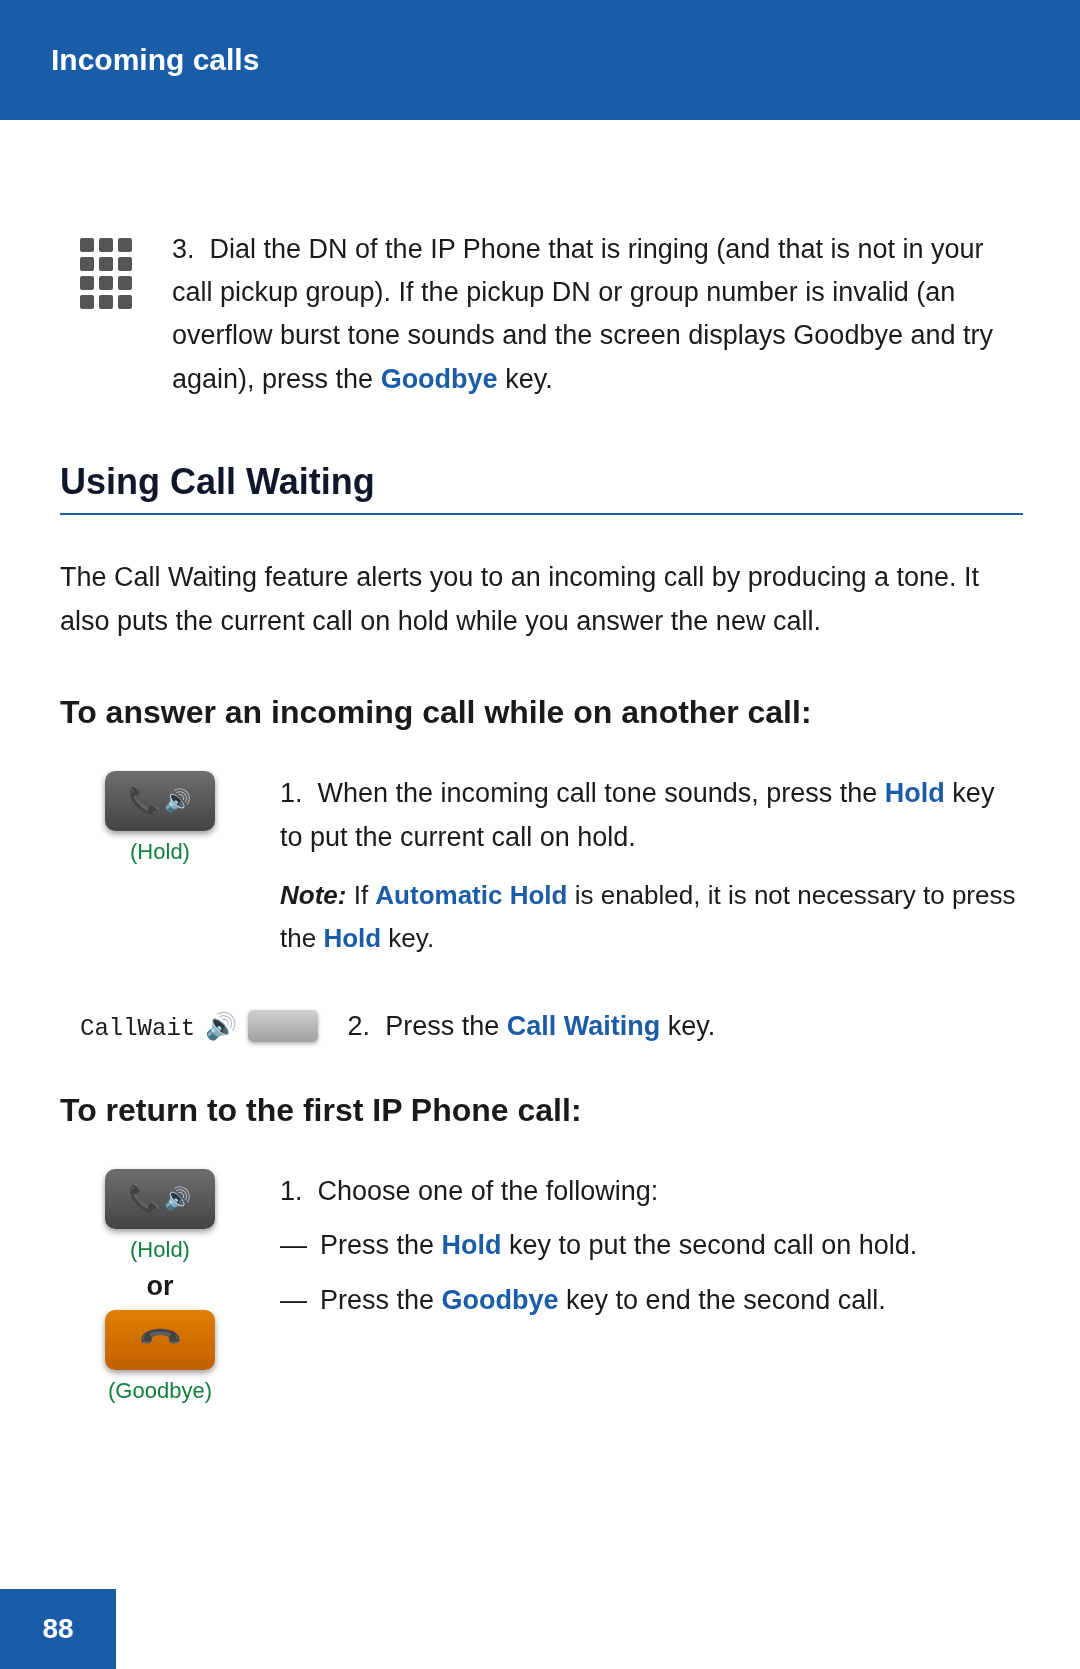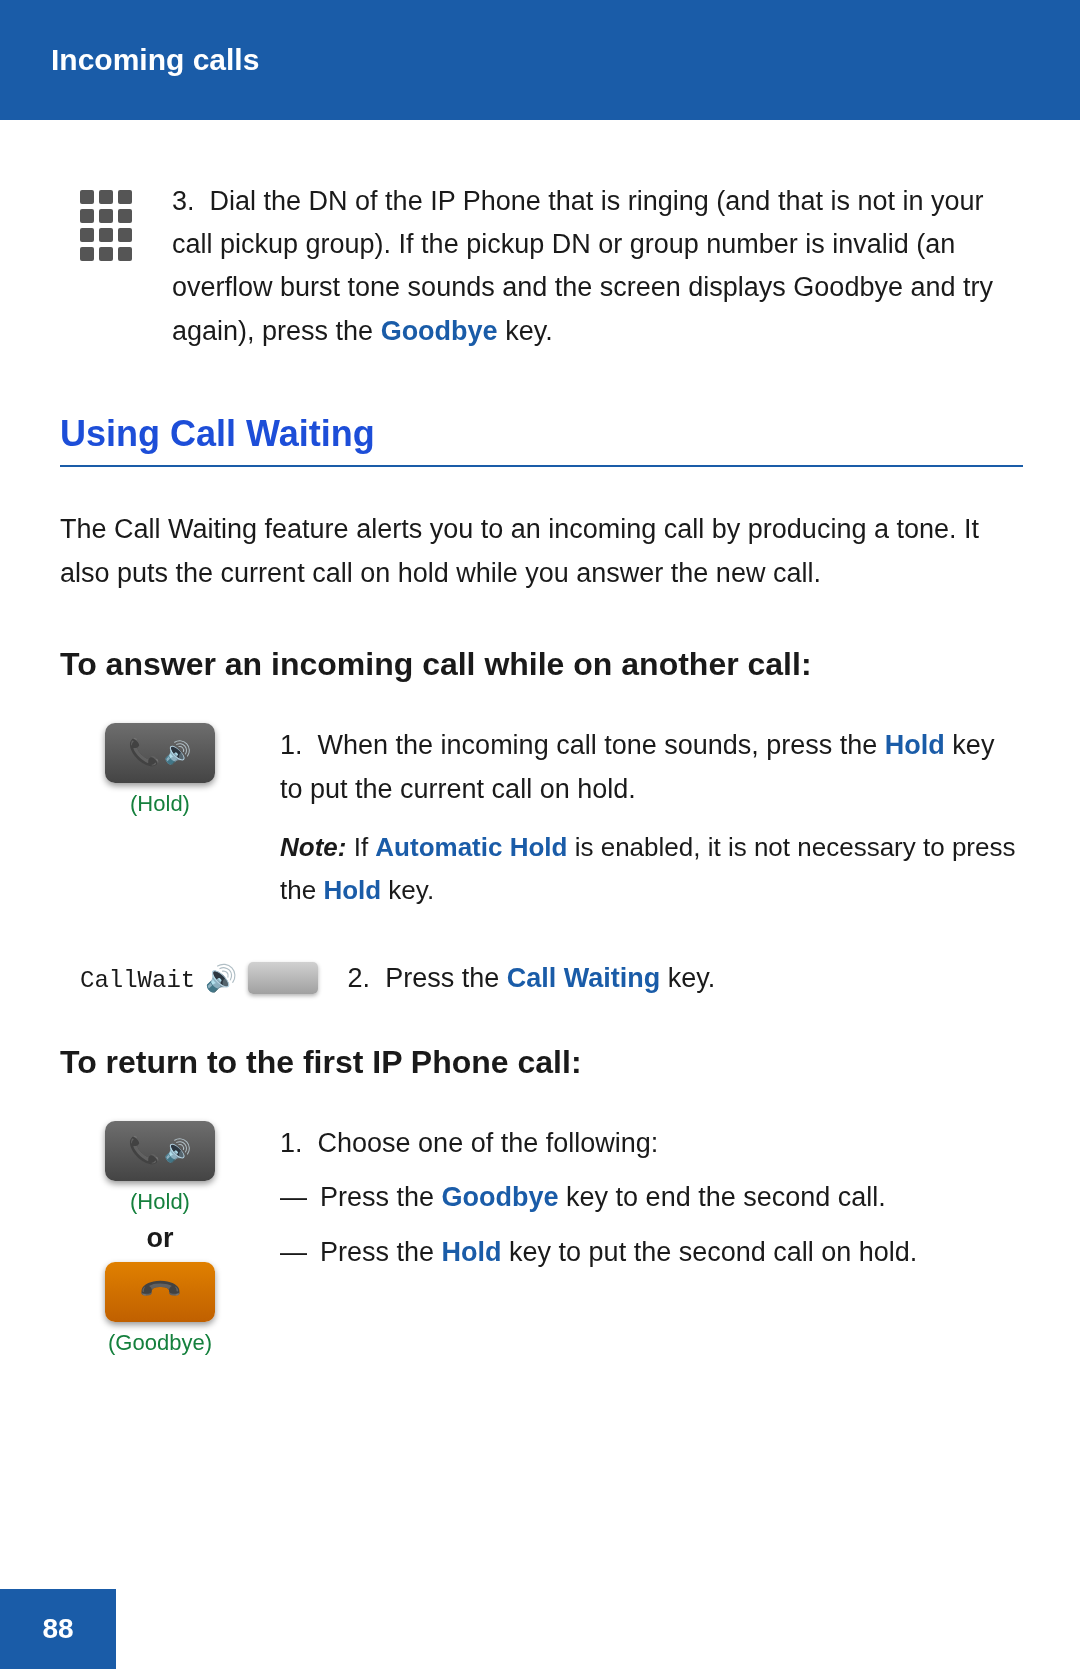--- a/index.html
+++ b/index.html
@@ -26,20 +26,21 @@
 
     .header-title {
       color: #ffffff;
       font-size: 30px;
       font-weight: bold;
     }
 
     
     .content {
       padding: 40px 57px 60px 60px;
+      margin-top: 48px;
     }
 
     
     .step-section {
       display: flex;
       align-items: flex-start;
       margin-bottom: 60px;
       margin-top: 20px;
     }
 
@@ -72,21 +73,21 @@
 
     .blue-link {
       color: #1a5ca8;
       font-weight: bold;
     }
 
     
     .section-heading {
       font-size: 36px;
       font-weight: bold;
-      color: #1d4ed8;
+      color: #0f172a;
       border-bottom: 2px solid #1a5ca8;
       padding-bottom: 10px;
       margin-bottom: 40px;
     }
 
     .section-intro {
       font-size: 27px;
       line-height: 1.65;
       margin-bottom: 50px;
       color: #1a1a1a;
@@ -338,24 +339,24 @@
         <span class="goodbye-phone-icon">📞</span>
       </div>
       <span class="icon-label">(Goodbye)</span>
     </div>
     <div class="text-col">
       <p>
         1.&nbsp;&nbsp;<span>Choose one of the following:</span>
       </p>
       <ul class="bullet-list">
         <li>
-          <span>Press the </span><strong><span class="blue-link">Goodbye</span></strong><span> key to end the second call.</span>
+          <span>Press the </span><strong><span class="blue-link">Hold</span></strong><span> key to put the second call on hold.</span>
         </li>
         <li>
-          <span>Press the </span><strong><span class="blue-link">Hold</span></strong><span> key to put the second call on hold.</span>
+          <span>Press the </span><strong><span class="blue-link">Goodbye</span></strong><span> key to end the second call.</span>
         </li>
       </ul>
     </div>
   </div>
 
 </div>
 
 <div class="page-footer">
   <span class="page-number">88</span>
 </div>

